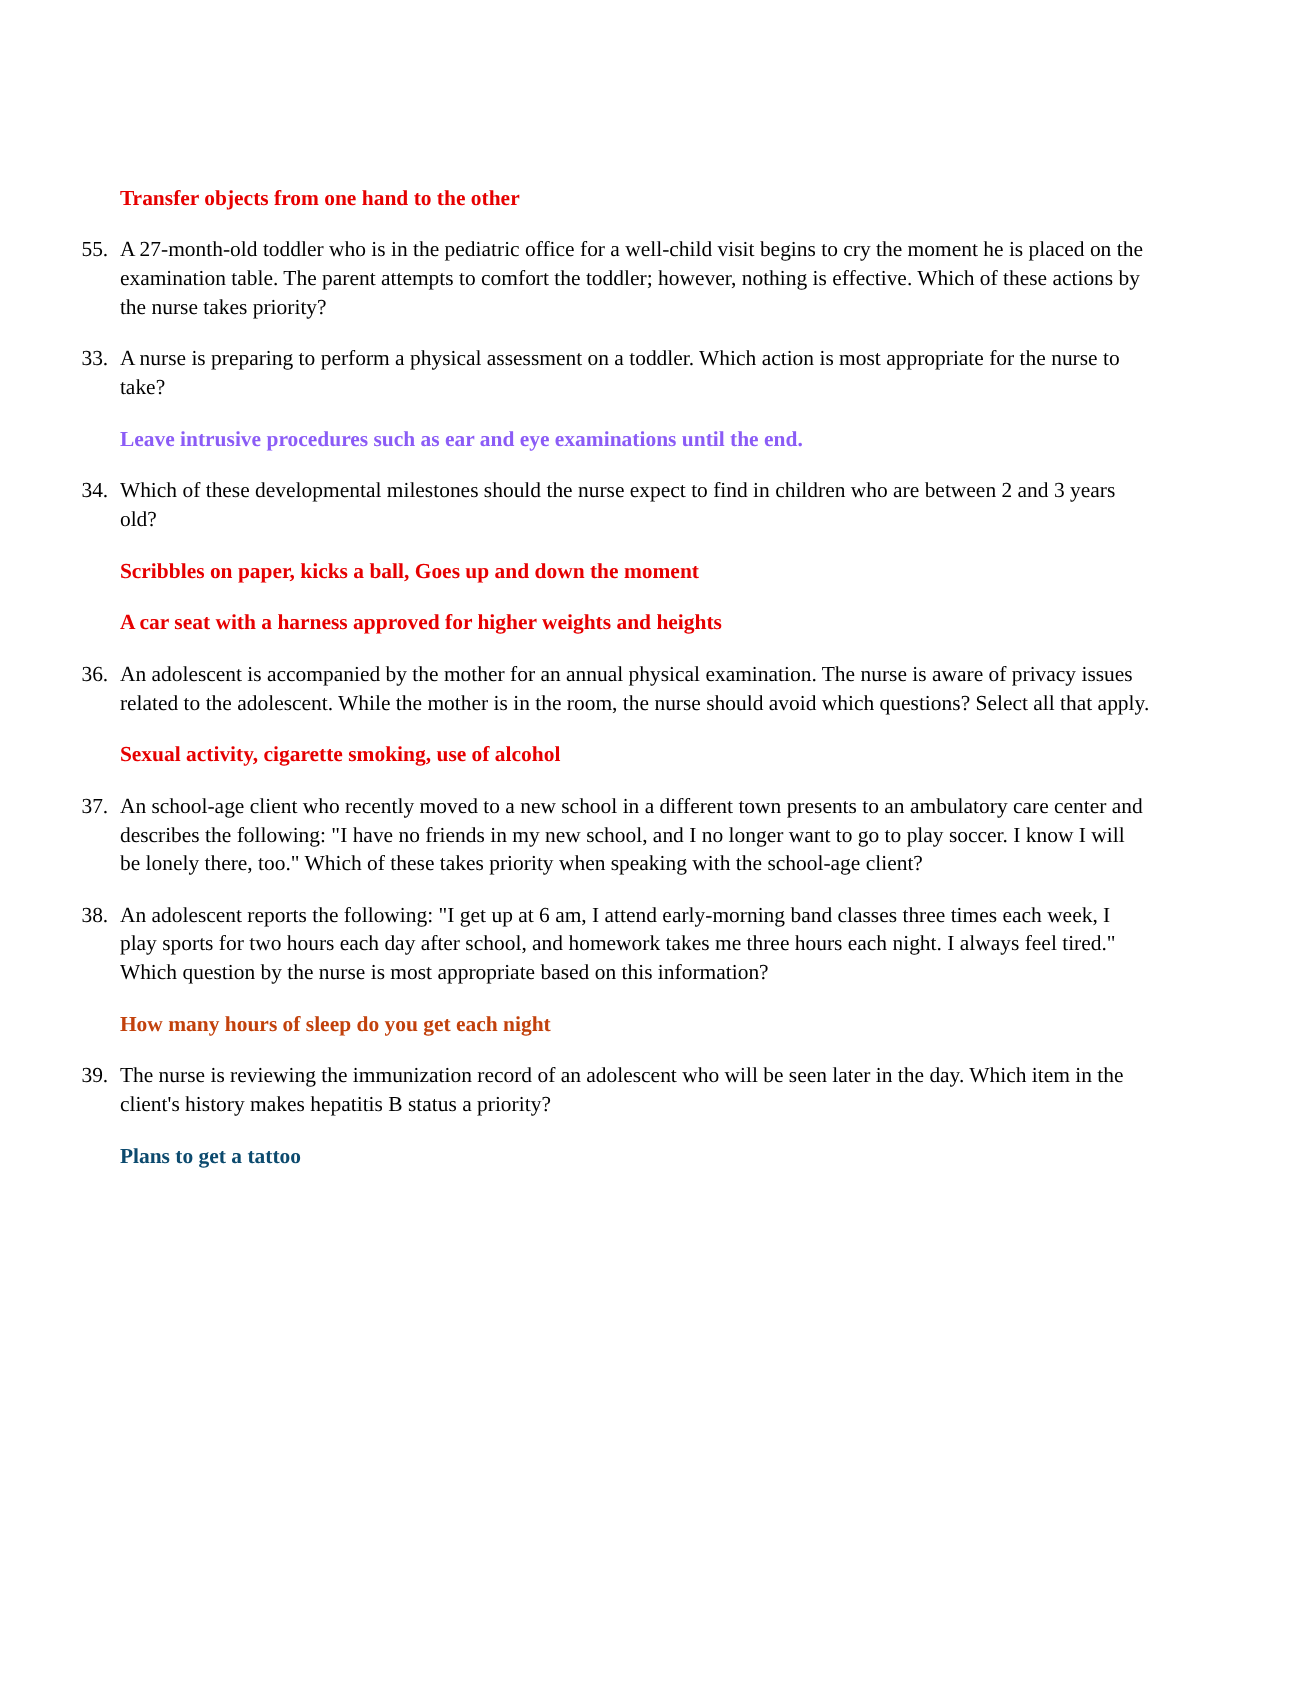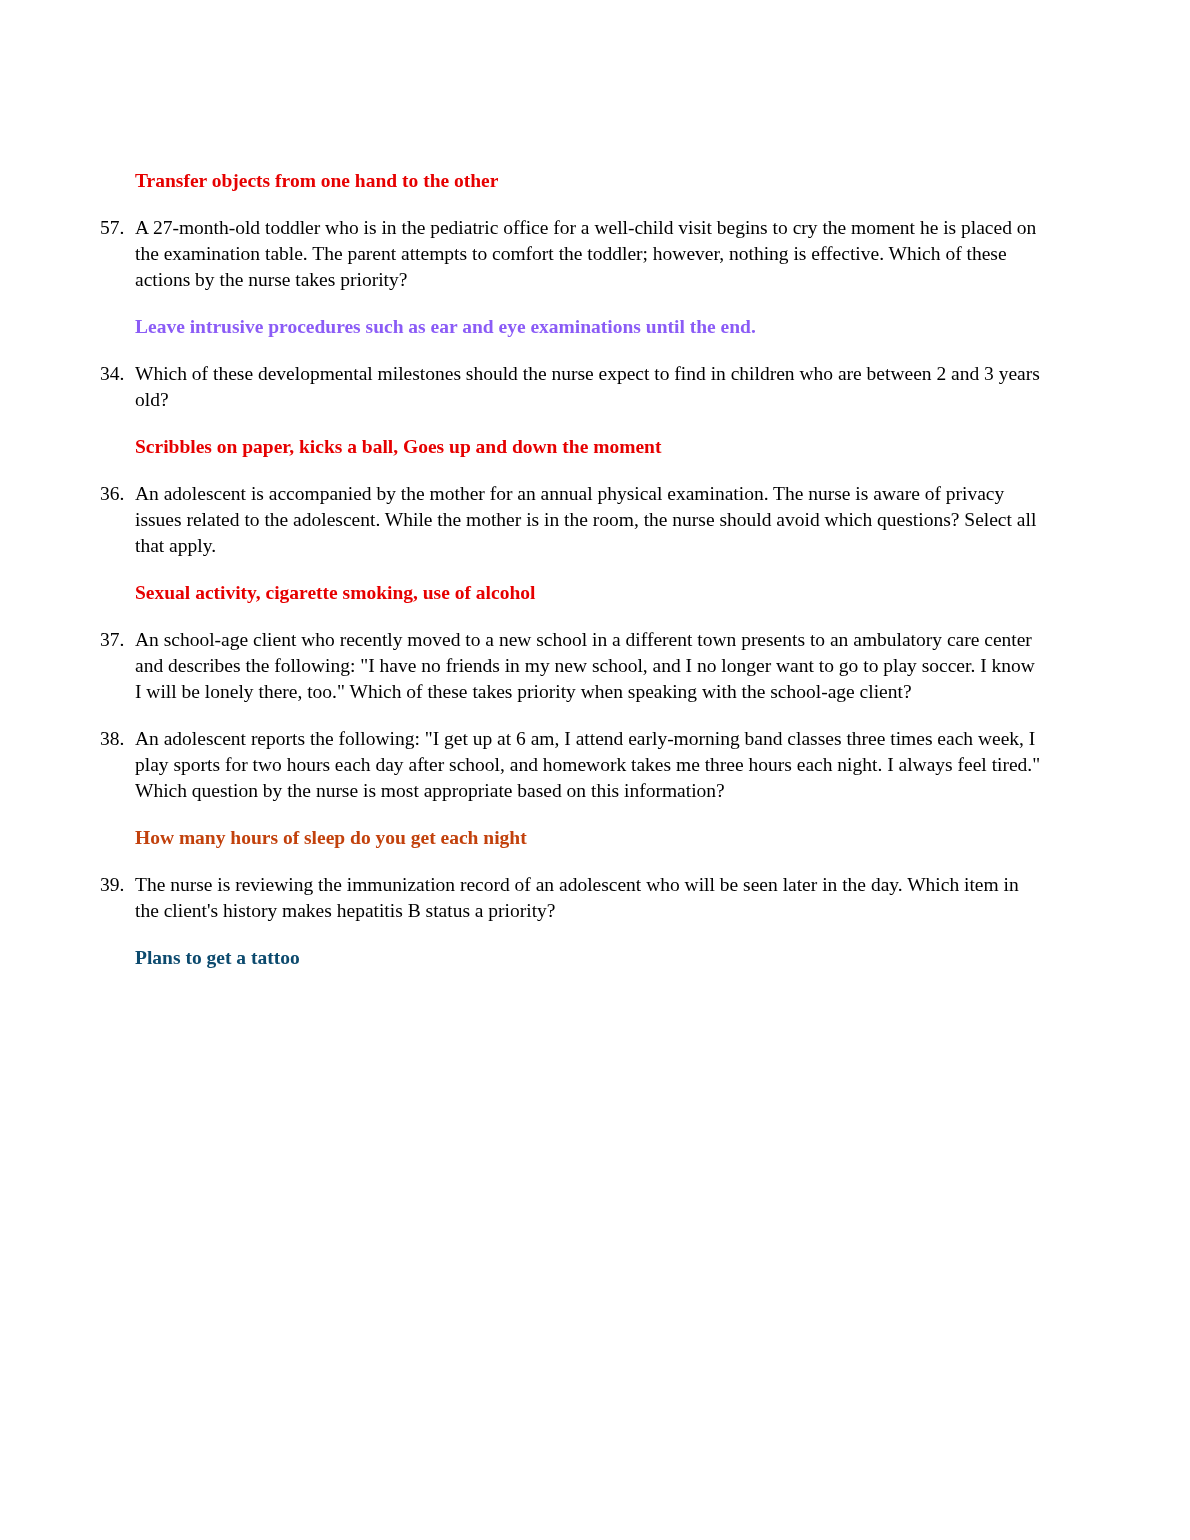--- a/index.html
+++ b/index.html
@@ -6,21 +6,21 @@
     margin: 0;
     padding: 0;
     background: #ffffff;
   }
   .page {
     position: relative;
     width: 1190px;
     height: 1540px;
     background: #ffffff;
     box-sizing: border-box;
-    padding: 168px 145px 40px 100px;
+    padding: 168px 145px 40px 74px;
     font-family: "Liberation Serif", "DejaVu Serif", serif;
     font-size: 19.5px;
     line-height: 26px;
     color: #000000;
     overflow: hidden;
   }
   .qa {
     margin: 0 0 21px 0;
   }
   .question {
@@ -38,36 +38,41 @@
   }
 </style>
 </head>
 <body>
 
 <div class="page">
 
   <div class="qa answer" style="color: rgb(230, 0, 0);">Transfer objects from one hand to the other</div>
 
   <div class="qa question">
-    <span class="num">57.</span>
+    <span class="num">55.</span>
     <div class="qtext">A 27-month-old toddler who is in the pediatric office for a well-child visit begins to cry the moment he is placed on the examination table. The parent attempts to comfort the toddler; however, nothing is effective. Which of these actions by the nurse takes priority?</div>
   </div>
 
 
+  <div class="qa question">
+    <span class="num">33.</span>
+    <div class="qtext">A nurse is preparing to perform a physical assessment on a toddler. Which action is most appropriate for the nurse to take?</div>
+  </div>
 
   <div class="qa answer" style="color: #8b5cf6;">Leave intrusive procedures such as ear and eye examinations until the end.</div>
 
   <div class="qa question">
     <span class="num">34.</span>
     <div class="qtext">Which of these developmental milestones should the nurse expect to find in children who are between 2 and 3 years old?</div>
   </div>
 
   <div class="qa answer" style="color: rgb(230, 0, 0);">Scribbles on paper, kicks a ball, Goes up and down the moment</div>
 
 
+  <div class="qa answer" style="color: rgb(230, 0, 0);">A car seat with a harness approved for higher weights and heights</div>
 
   <div class="qa question">
     <span class="num">36.</span>
     <div class="qtext">An adolescent is accompanied by the mother for an annual physical examination. The nurse is aware of privacy issues related to the adolescent. While the mother is in the room, the nurse should avoid which questions? Select all that apply.</div>
   </div>
 
   <div class="qa answer" style="color: rgb(230, 0, 0);">Sexual activity, cigarette smoking, use of alcohol</div>
 
   <div class="qa question">
     <span class="num">37.</span>

